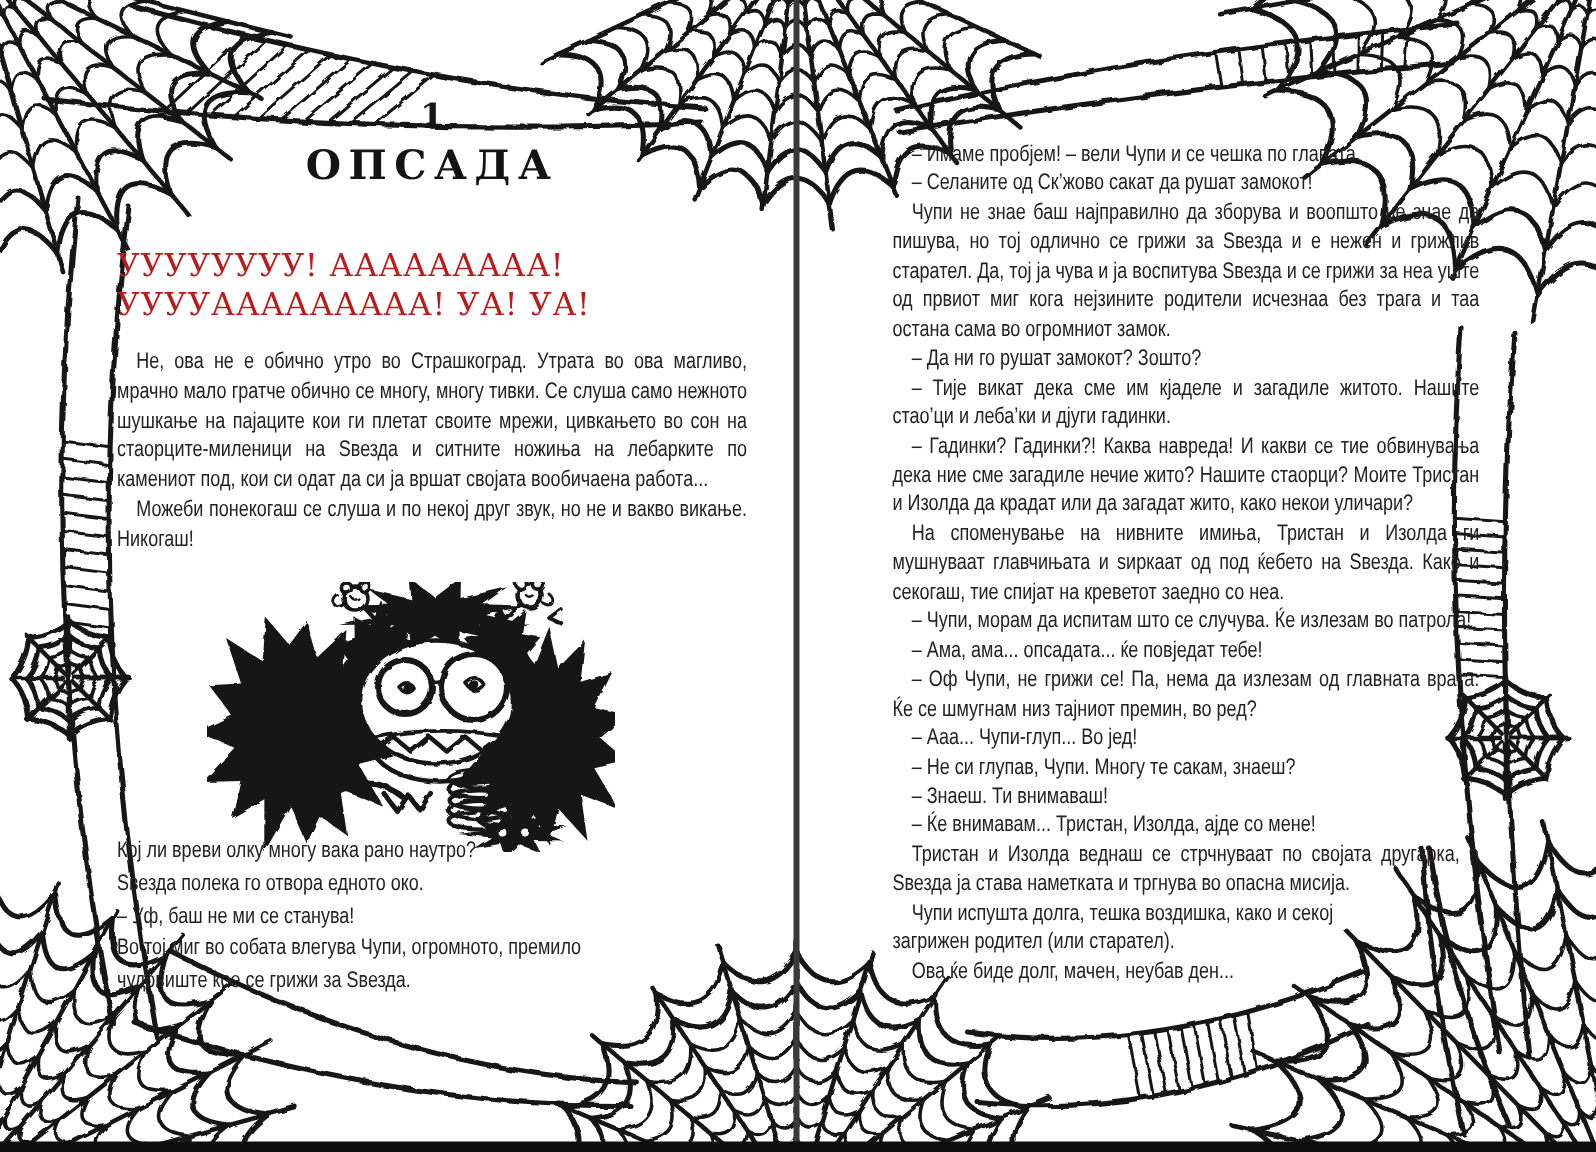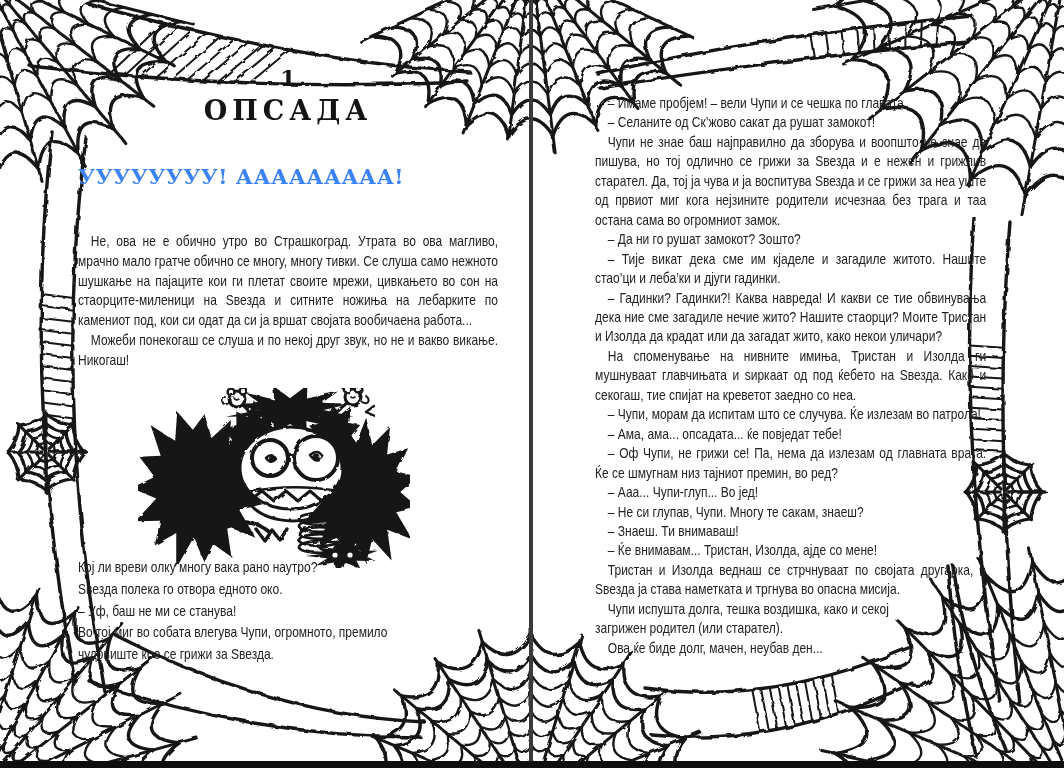--- a/index.html
+++ b/index.html
@@ -10,22 +10,22 @@
   #bottom-bar{position:absolute;left:0;top:761px;width:1064px;height:7px;background:#0e0e0e;z-index:6}
   #monster{position:absolute;left:138px;top:388px;width:272px;height:180px;z-index:3}
 
   .txt{z-index:4}
   .col{position:absolute;transform:scaleX(0.8);transform-origin:0 0}
   .chap-head{position:absolute;left:78px;top:66px;width:420px;text-align:center;z-index:4;
              font-family:"DejaVu Serif",serif;font-weight:700;color:#141414}
   .chap-num{font-size:23px;line-height:24px}
   .chap-title{font-size:27px;line-height:34px;letter-spacing:5px;margin-top:4px}
   .shout{position:absolute;left:78px;top:164px;width:440px;z-index:4;
-         font-family:"DejaVu Serif",serif;font-weight:700;font-size:21px;line-height:26px;
-         letter-spacing:0.5px;color:#3b82f6}
+         font-family:"DejaVu Serif",serif;font-weight:400;font-size:21px;line-height:26px;
+         letter-spacing:0.5px;color:#b91c1c}
   p.body{margin:0;font-size:15px;line-height:19.8px;color:#242122}
   .just{text-align:justify}
   .ind{text-indent:16px}
   #left-top{left:78px;top:231px;width:525px}
   #left-bottom{left:78px;top:556px;width:525px}
   #left-bottom p.body{line-height:21.8px}
   #right-col{left:595px;top:93px;width:489px}
   #right-col p.body{line-height:19.45px}
 </style>
 </head>
@@ -632,20 +632,21 @@
     </svg>
   <div id="gutter"></div>
 
   <div>
     <div class="chap-head txt">
       <div class="chap-num">1</div>
       <div class="chap-title">ОПСАДА</div>
     </div>
     <div class="shout txt">
       <div>УУУУУУУУ! ААААААААА!</div>
+      <div>УУУУААААААААА! УА! УА!</div>
     </div>
     <div class="col txt" id="left-top">
       <p class="body just ind">Не, ова не е обично утро во Страшкоград. Утрата во ова магливо, мрачно мало гратче обично се многу, многу тивки. Се слуша само нежното шушкање на пајаците кои ги плетат своите мрежи, цивкањето во сон на стаорците-миленици на Ѕвезда и ситните ножиња на лебарките по камениот под, кои си одат да си ја вршат својата вообичаена работа...</p>
       <p class="body just ind">Можеби понекогаш се слуша и по некој друг звук, но не и вакво викање. Никогаш!</p>
     </div>
     <svg id="monster" viewBox="0 0 272 180">
         <defs>
           <filter id="rough2" x="-15%" y="-15%" width="130%" height="130%">
             <feTurbulence type="fractalNoise" baseFrequency="0.12" numOctaves="2" seed="3" result="n"></feTurbulence>
             <feDisplacementMap in="SourceGraphic" in2="n" scale="3"></feDisplacementMap>

